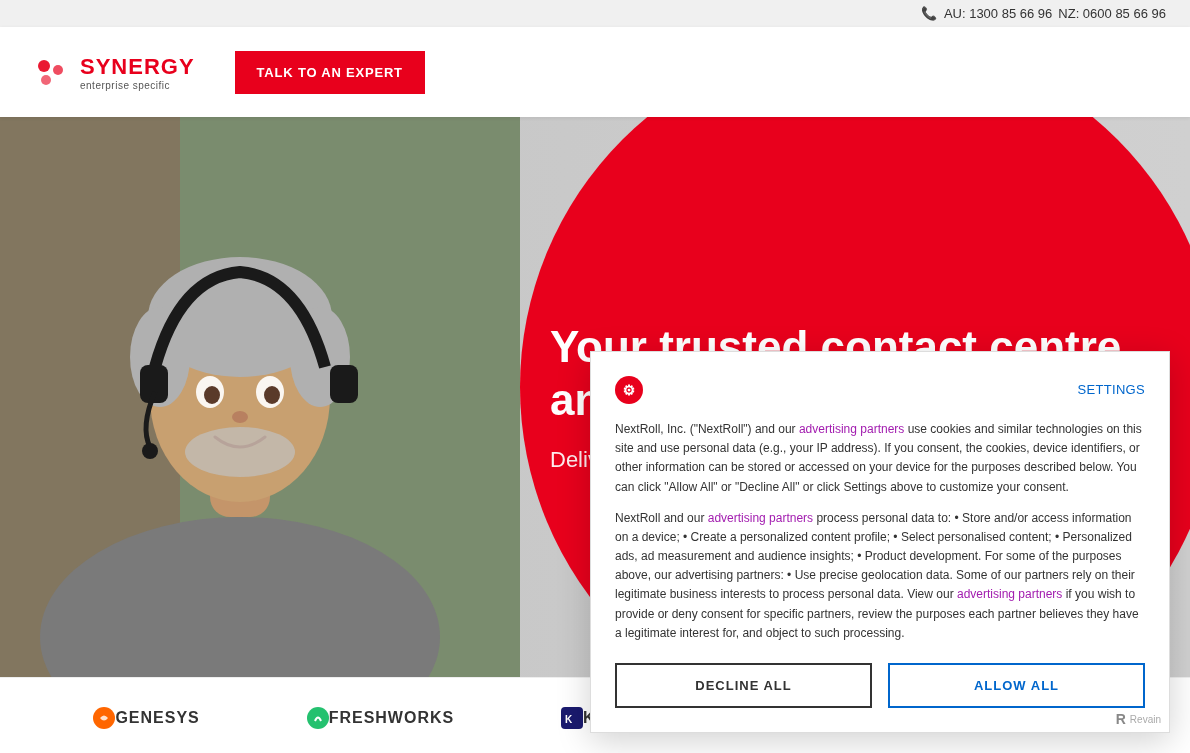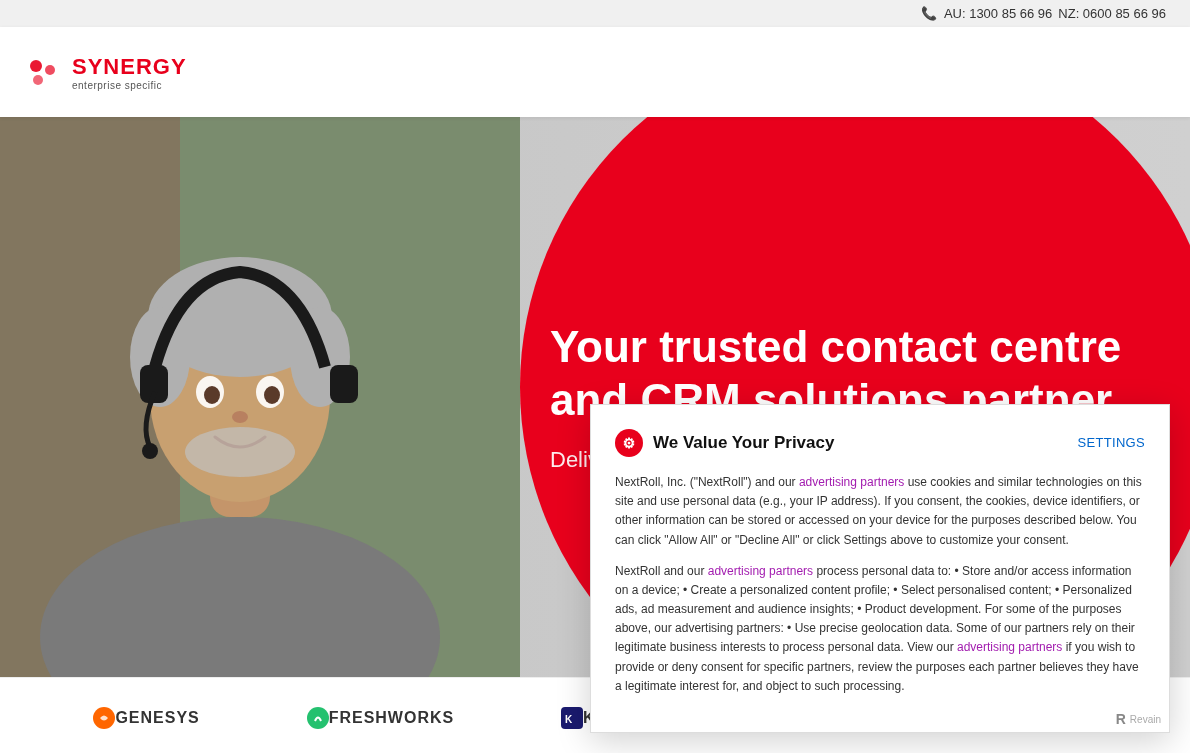--- a/index.html
+++ b/index.html
@@ -24,21 +24,21 @@
     .phone-icon {
       font-size: 13px;
       color: #555;
     }
     .top-bar span { font-weight: 500; }
 
     
     .header {
       display: flex;
       align-items: center;
-      padding: 0 20px;
+      padding: 0 28px;
       height: 90px;
       background: #fff;
       box-shadow: 0 1px 4px rgba(0,0,0,0.08);
       position: relative;
       z-index: 10;
     }
     .logo {
       display: flex;
       align-items: center;
       gap: 8px;
@@ -298,20 +298,21 @@
       <circle cx="22" cy="22" r="22" fill="#fff"></circle>
       <circle cx="16" cy="16" r="6" fill="#e8001c" opacity="0.9"></circle>
       <circle cx="30" cy="20" r="5" fill="#e8001c" opacity="0.7"></circle>
       <circle cx="18" cy="30" r="5" fill="#e8001c" opacity="0.6"></circle>
     </svg>
     <div class="logo-text">
       <span class="logo-name">SYNERGY</span>
       <span class="logo-sub">enterprise specific</span>
     </div>
   </a>
+  <button class="talk-btn">TALK TO AN EXPERT</button>
 </header>
 
 <section class="hero">
   <div class="hero-bg"></div>
   <div class="hero-red-blob"></div>
 
   <div class="hero-person-img">
 
     <svg width="520" height="560" viewBox="0 0 520 560" xmlns="http://www.w3.org/2000/svg" style="position:absolute;bottom:0;left:0;">
 
@@ -389,33 +390,36 @@
       </svg>
     <span>aircall</span>
   </div>
 </div>
 
 <div class="privacy-overlay">
   <div class="privacy-modal">
     <div class="privacy-header">
       <div class="privacy-title-group">
         <div class="privacy-logo-icon">⚙</div>
-        <span class="privacy-title">We Value Your Privacy</span>
       </div>
       <a class="privacy-settings-link" href="#">SETTINGS</a>
     </div>
 
     <p class="privacy-body">
       NextRoll, Inc. ("NextRoll") and our <a href="#">advertising partners</a> use cookies and similar technologies on this site and use personal data (e.g., your IP address). If you consent, the cookies, device identifiers, or other information can be stored or accessed on your device for the purposes described below. You can click "Allow All" or "Decline All" or click Settings above to customize your consent.
     </p>
 
     <p class="privacy-body">
       NextRoll and our <a href="#">advertising partners</a> process personal data to: • Store and/or access information on a device; • Create a personalized content profile; • Select personalised content; • Personalized ads, ad measurement and audience insights; • Product development. For some of the purposes above, our advertising partners: • Use precise geolocation data. Some of our partners rely on their legitimate business interests to process personal data. View our <a href="#">advertising partners</a> if you wish to provide or deny consent for specific partners, review the purposes each partner believes they have a legitimate interest for, and object to such processing.
     </p>
 
 
+    <div class="privacy-actions">
+      <button class="privacy-btn decline">DECLINE ALL</button>
+      <button class="privacy-btn allow">ALLOW ALL</button>
+    </div>
 
     <div class="revain-badge">
       <span class="r-logo">R</span>
       <span>Revain</span>
     </div>
   </div>
 </div>
 
 </body></html>

